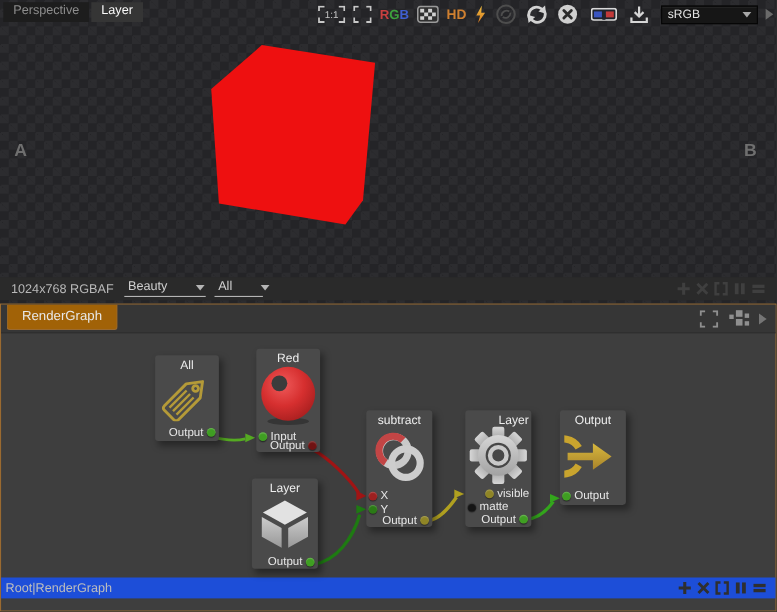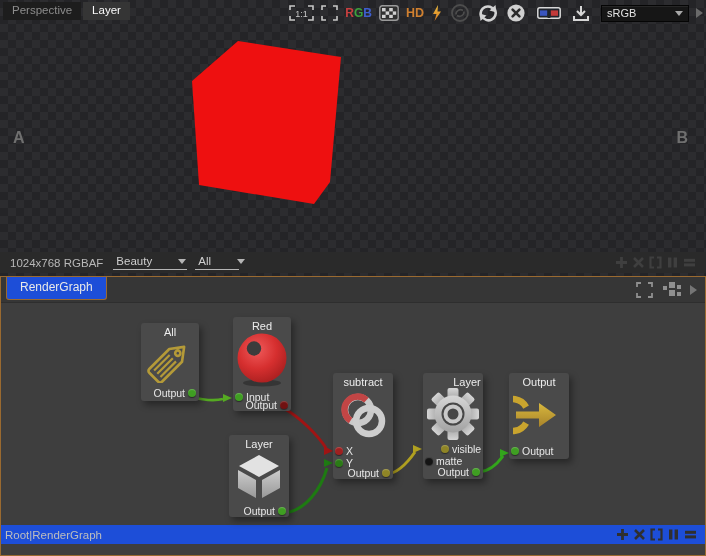--- a/index.html
+++ b/index.html
@@ -46,21 +46,21 @@
   .pane-icons { margin-left:auto; display:flex; align-items:center; gap:4px; }
   .pane-icons svg { display:block; }
 
   
   .graphpane {
     position:absolute; left:0; top:276px; width:706px; height:280px;
     background:#3e3e3e; border:1px solid #9a6a30;
   }
   .graph-header { position:absolute; left:0; top:0; width:100%; height:26px; background:#363636; border-bottom:1px solid #2e2e2e; display:flex; align-items:flex-start; }
   .graph-tab {
-    margin-left:5px; padding:3px 13px 5px; background:#1d4ed8; color:#e8e8e8; font-size:12px;
+    margin-left:5px; padding:3px 13px 5px; background:#a16207; color:#e8e8e8; font-size:12px;
     border:1px solid #9a6a30; border-top:none; border-radius:0 0 3px 3px;
   }
   .graph-header-icons { margin-left:auto; display:flex; align-items:center; gap:8px; padding:4px 8px 0 0; }
 
   .gnode { position:absolute; background:#4a4a4a; border-radius:3px; box-shadow:3px 4px 7px rgba(0,0,0,.38); z-index:2; }
   .ntitle { font-size:11px; color:#ededed; text-align:center; padding-top:3px; }
   .nicon { position:absolute; left:50%; transform:translateX(-50%); }
   .prow { position:absolute; display:flex; align-items:center; gap:3px; font-size:10.5px; color:#e6e6e6; line-height:10px; white-space:nowrap; }
   .pdot { width:8px; height:8px; border-radius:50%; box-shadow:inset 0 1px 1px rgba(255,255,255,.22), 0 1px 1px rgba(0,0,0,.45); flex:0 0 auto; }
   .d-green  { background:#3f9e22; }

